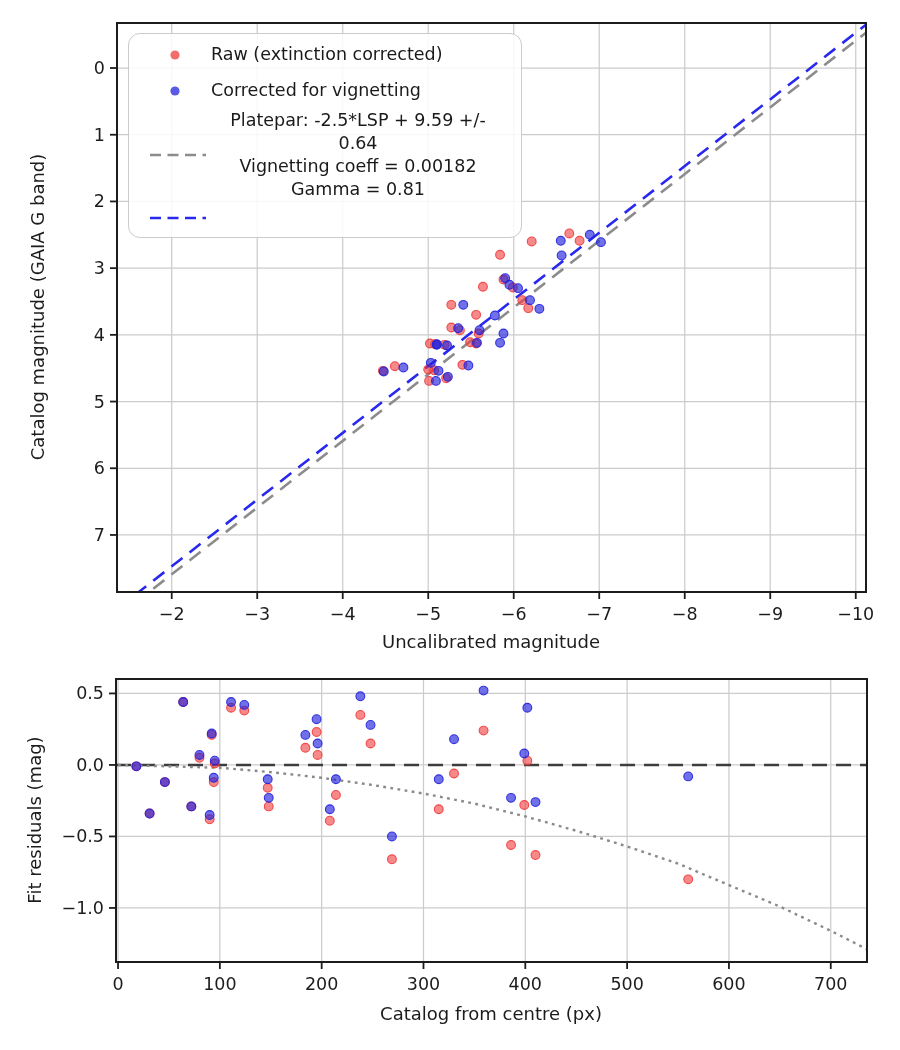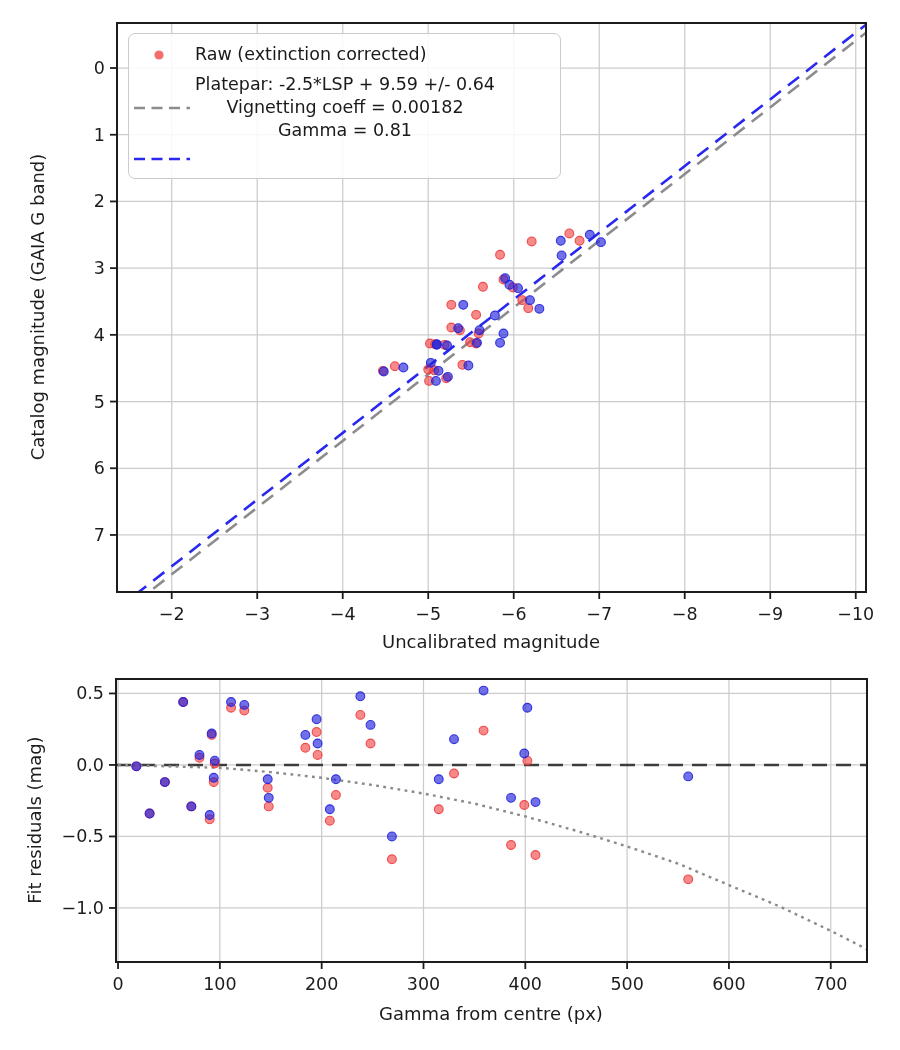--- a/index.html
+++ b/index.html
@@ -4,23 +4,23 @@
 <style>
   * { margin:0; padding:0; box-sizing:border-box; }
   html,body { background:#ffffff; }
   body { font-family:"DejaVu Sans", sans-serif; }
   #figure { position:relative; width:900px; height:1050px; background:#ffffff; overflow:hidden; }
   #chart-svg { position:absolute; left:0; top:0; }
   svg text { font-family:"DejaVu Sans", sans-serif; }
   .axlabel { position:absolute; font-size:18px; color:#1c1c1c; white-space:nowrap; }
   .axlabel.xc { transform:translateX(-50%);text-align:center; }
   .axlabel.rot { transform:translate(-50%,-50%) rotate(-90deg); }
-  .legend { position:absolute; left:128px; top:33px; width:433px;
-            border:1.2px solid #cbcbcb; border-radius:7px;
-            background:rgba(255,255,255,0.85); padding:4px 0 6px; }
+  .legend { position:absolute; left:128px; top:33px; width:394px;
+            border:1.2px solid #cbcbcb; border-radius:12px;
+            background:rgba(255,255,255,0.85); padding:4px 16px 6px; }
   .lrow { display:flex; align-items:center; }
   .lrow.m1 { min-height:33px; }
   .lrow.m2 { min-height:33px; margin-top:3px; }
   .lrow.m3 { margin-top:2px;text-align:center; }
   .lrow.m4 { min-height:27px; margin-top:3px; }
   .lmark { flex:0 0 66px; display:flex; justify-content:center; align-items:center; }
   .ltext { font-size:17.5px; color:#1a1a1a; line-height:23px; }
 </style>
 </head>
 <body>
@@ -244,31 +244,39 @@
         <line x1="116" y1="907.945426983325" x2="109" y2="907.945426983325" stroke="#1c1c1c" stroke-width="1.8"></line>
         <text x="104" y="913.945426983325" text-anchor="end" font-size="17.5" fill="#1c1c1c">−1.0</text>
       </g>
       <clipPath id="clip1">
         <rect x="116" y="679" width="751" height="283"></rect>
       </clipPath>
     </svg>
 
   <div class="axlabel xc" style="left:491px; top:631px;">Uncalibrated magnitude</div>
   <div class="axlabel rot" style="left:37px; top:307px;">Catalog magnitude (GAIA G band)</div>
-  <div class="axlabel xc" style="left:491px; top:1003px;">Gamma from centre (px)</div>
+  <div class="axlabel xc" style="left:491px; top:1003px;">Catalog from centre (px)</div>
   <div class="axlabel rot" style="left:34px; top:820px;">Fit residuals (mag)</div>
 
   <div class="legend">
     <div class="lrow m1">
       <span class="lmark">
         <svg width="66" height="14">
           <circle cx="30" cy="7" r="4.6" fill-opacity="0.75" fill="#f03c3c"></circle>
         </svg>
       </span>
       <span class="ltext">Raw (extinction corrected)</span>
+    </div>
+    <div class="lrow m2">
+      <span class="lmark">
+        <svg width="66" height="14">
+          <circle cx="30" cy="7" r="4.6" fill-opacity="0.75" fill="#2323dc"></circle>
+        </svg>
+      </span>
+      <span class="ltext">Corrected for vignetting</span>
     </div>
     <div class="lrow m3">
       <span class="lmark">
         <svg width="66" height="14">
           <line x1="5" y1="7" x2="61" y2="7" stroke-width="2.6" stroke-dasharray="11 6.5" stroke="#8c8c8c"></line>
         </svg>
       </span>
       <span class="ltext">
         <div>Platepar: -2.5*LSP + 9.59 +/- 0.64</div>
         <div>Vignetting coeff = 0.00182</div>

